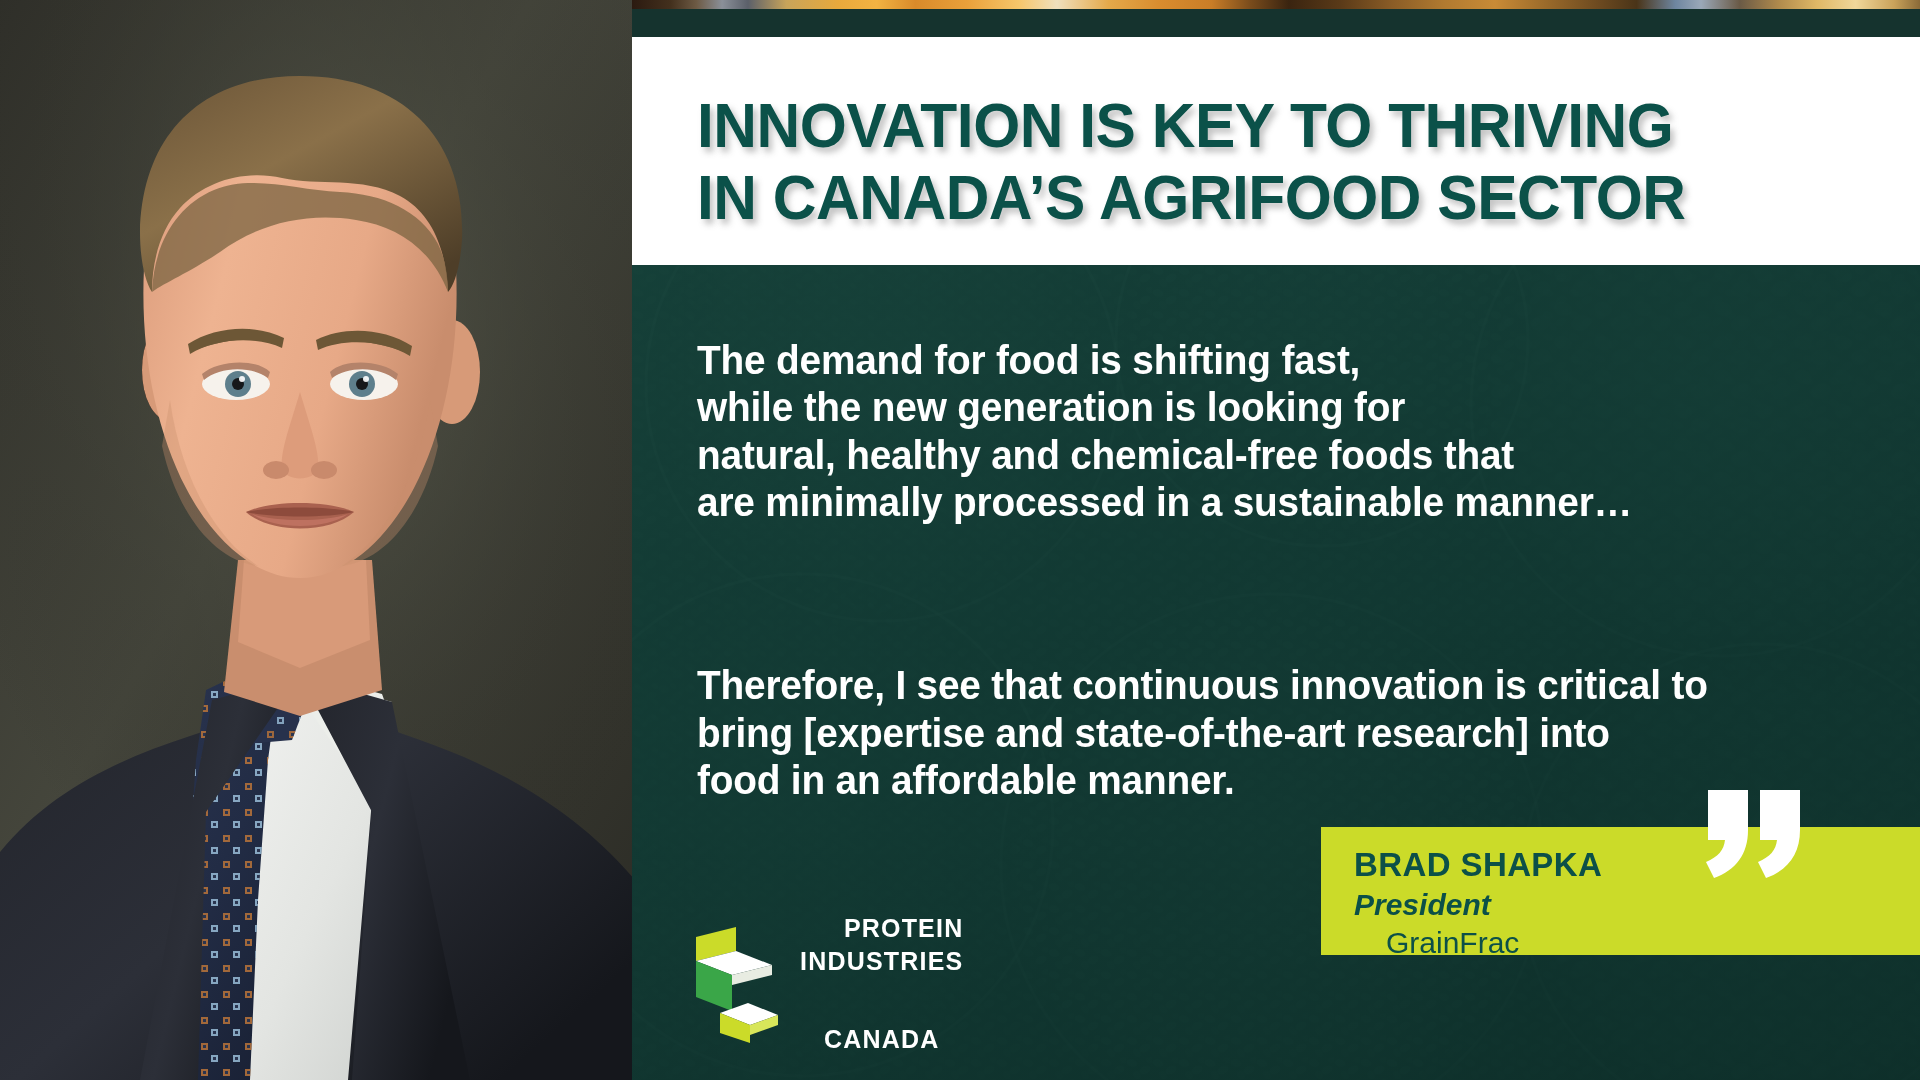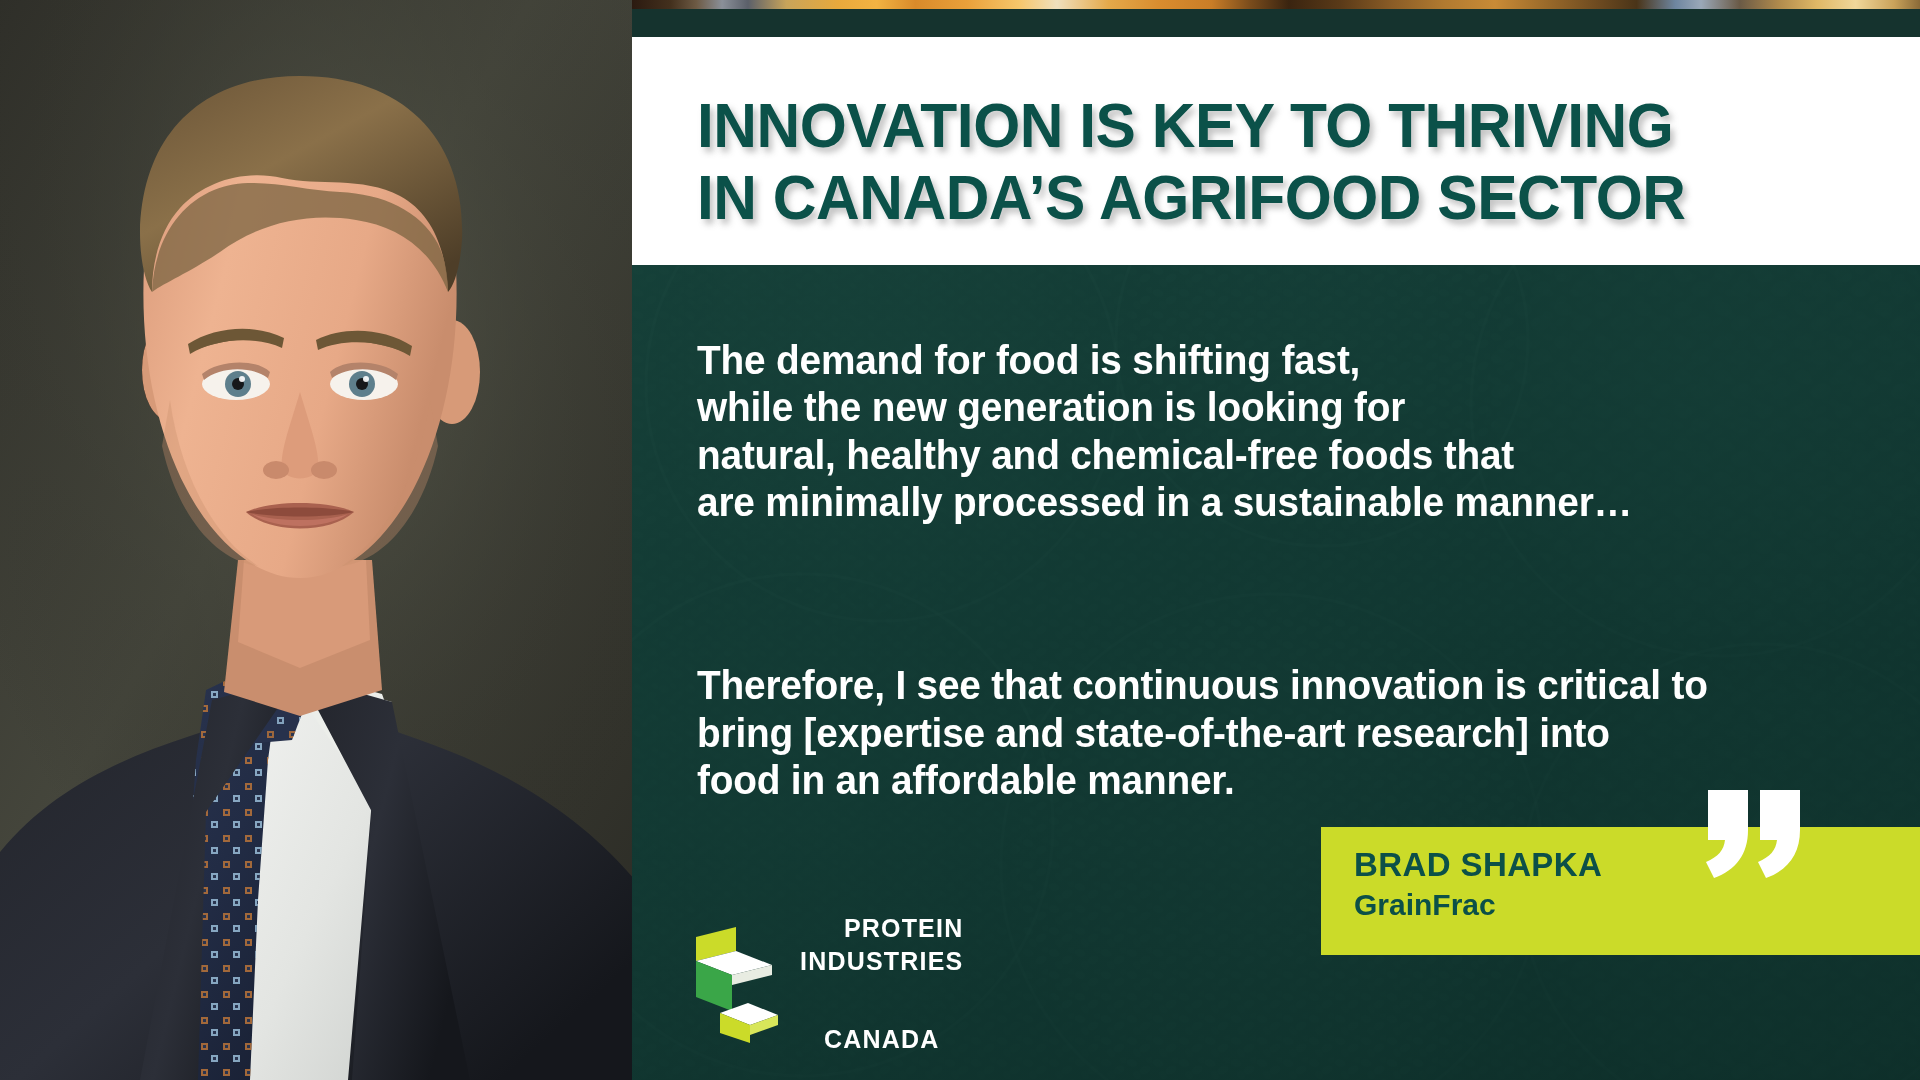--- a/index.html
+++ b/index.html
@@ -155,23 +155,24 @@
     letter-spacing: 0.4px;
     line-height: 1.24;
   }
   .attrib-role {
     font-weight: 700;
     font-style: italic;
     font-size: 30px;
     line-height: 1.27;
   }
   .attrib-org {
-    font-weight: 700;
+    font-weight: 400;
     font-size: 30px;
     line-height: 1.27;
+    margin-left: 32px;
   }
 
   .quote-mark {
     position: absolute;
     left: 1700px;
     top: 786px;
     width: 110px;
     height: 96px;
     pointer-events: none;
   }
@@ -403,20 +404,21 @@
     <div class="logo-words">
       <div class="logo-line-1">PROTEIN</div>
       <div class="logo-line-2">INDUSTRIES</div>
       <div class="logo-line-3">CANADA</div>
     </div>
   </div>
 
   <div class="attrib-box">
     <div class="attrib-inner">
       <div class="attrib-name">BRAD SHAPKA</div>
+      <div class="attrib-role">President</div>
       <div class="attrib-org">GrainFrac</div>
     </div>
   </div>
 
   <svg class="quote-mark" viewBox="0 0 110 96">
     <path d="M8,4 h40 v40 c0,24 -12,40 -34,48 l-8,-16 c12,-5 18,-12 19,-22 h-17 z" fill="#ffffff"></path>
     <path d="M60,4 h40 v40 c0,24 -12,40 -34,48 l-8,-16 c12,-5 18,-12 19,-22 h-17 z" fill="#ffffff"></path>
   </svg>
 
 </div>

